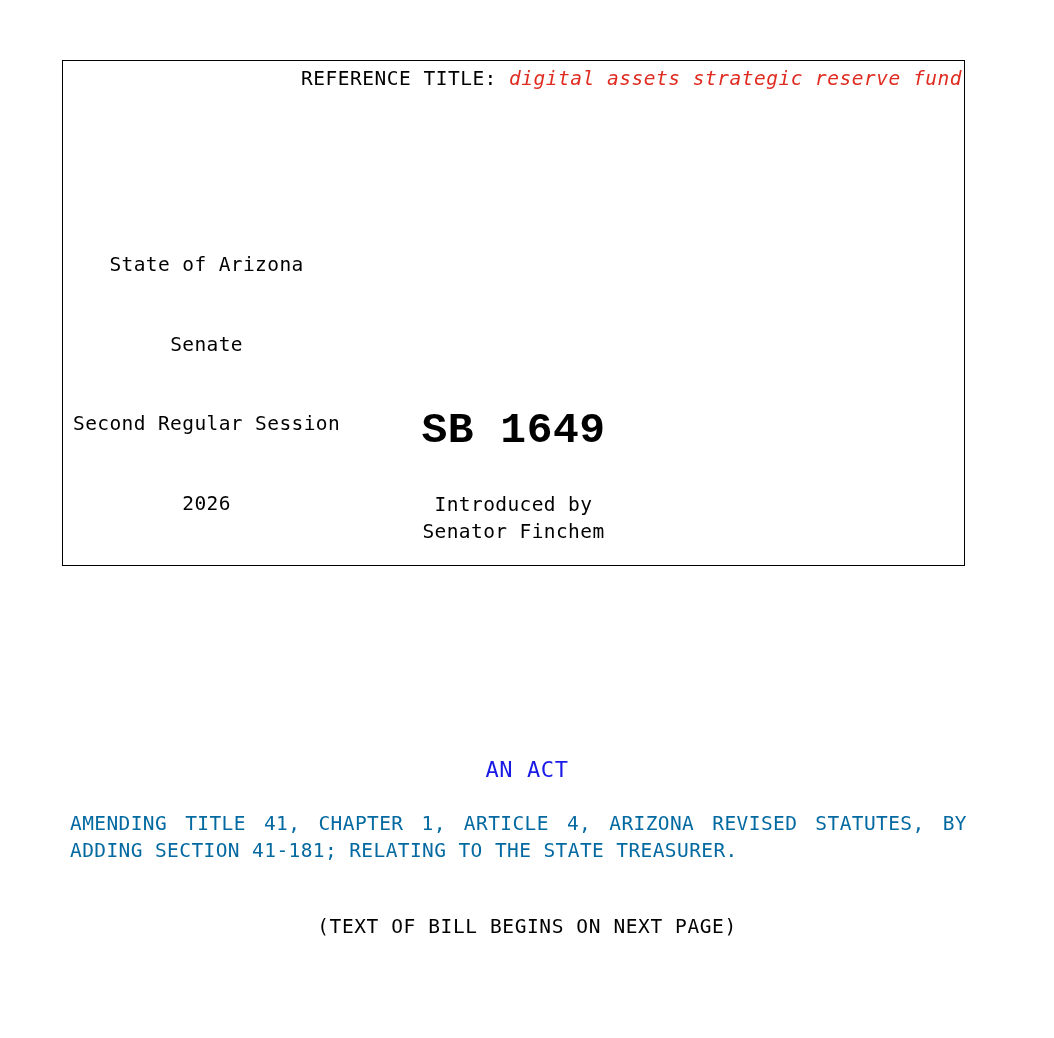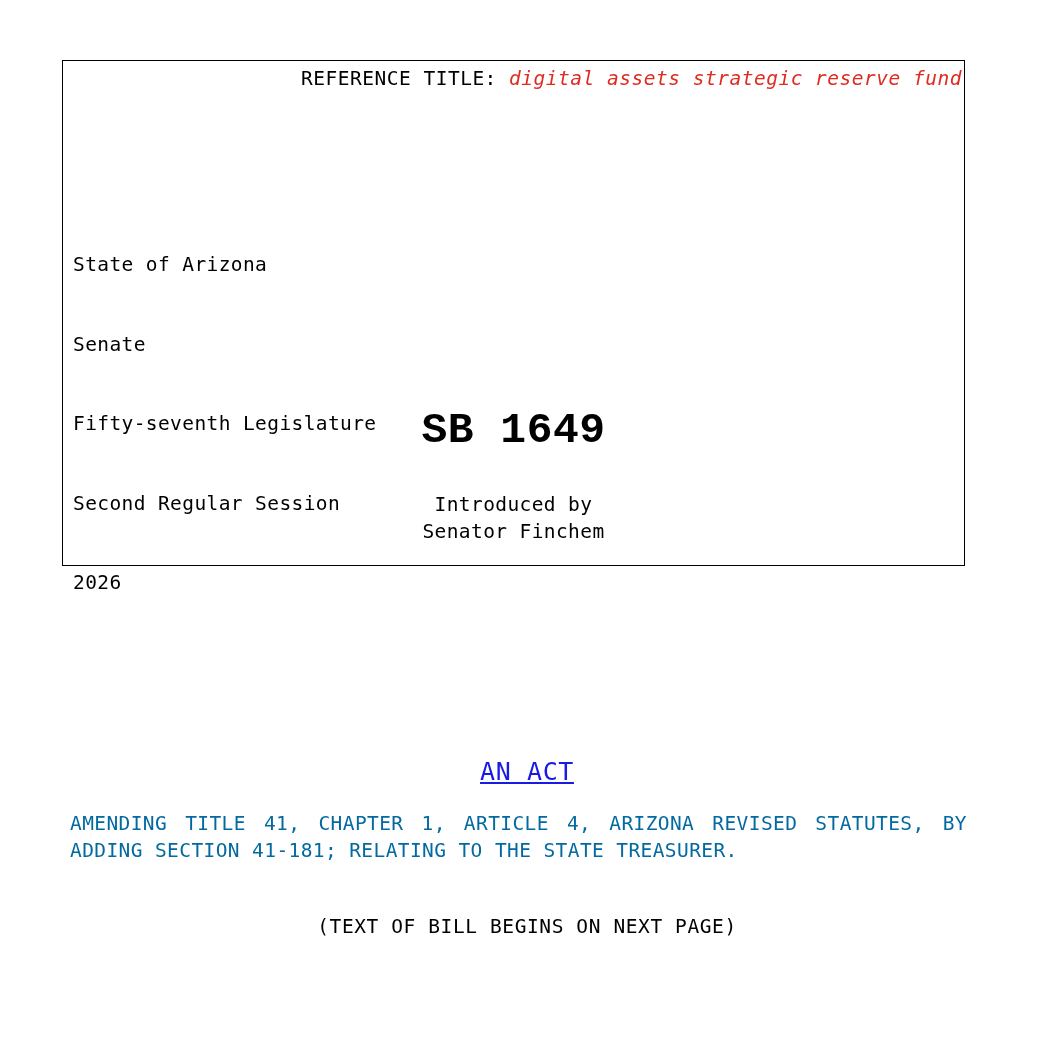--- a/index.html
+++ b/index.html
@@ -55,20 +55,21 @@
     position: absolute;
     left: 10px;
     top: 138px;
     font-size: 19.5px;
     line-height: 26.5px;
     letter-spacing: 0.4px;
     white-space: pre;
   }
   .origin-block div {
     white-space: nowrap;
+    text-align: center;
   }
 
   .bill-number {
     position: absolute;
     left: 0;
     right: 0;
     top: 345px;
     text-align: center;
     font-family: Liberation Mono, monospace;
     font-weight: bold;
@@ -88,23 +89,22 @@
   }
 
   
   .act-title {
     position: absolute;
     left: 0;
     right: 0;
     top: 757px;
     text-align: center;
     color: #1a1ae6;
-    font-size: 25px;
+    font-size: 22px;
     letter-spacing: 0.6px;
-    text-decoration: underline;
   }
 
   .act-body {
     position: absolute;
     left: 70px;
     width: 897px;
     top: 810px;
     color: #0369a1;
     font-size: 19.5px;
     line-height: 27px;
@@ -138,21 +138,20 @@
   <div class="header-box">
 
     <div class="reference-title">
       <span class="label">REFERENCE TITLE:</span>
       <span class="value">digital assets strategic reserve fund</span>
     </div>
 
     <div class="origin-block">
       <div>State of Arizona</div>
       <div>Senate</div>
-      <div>Fifty-seventh Legislature</div>
       <div>Second Regular Session</div>
       <div>2026</div>
     </div>
 
     <div class="bill-number">SB 1649</div>
 
     <div class="introduced-block">
       <div>Introduced by</div>
       <div>Senator Finchem</div>
     </div>

